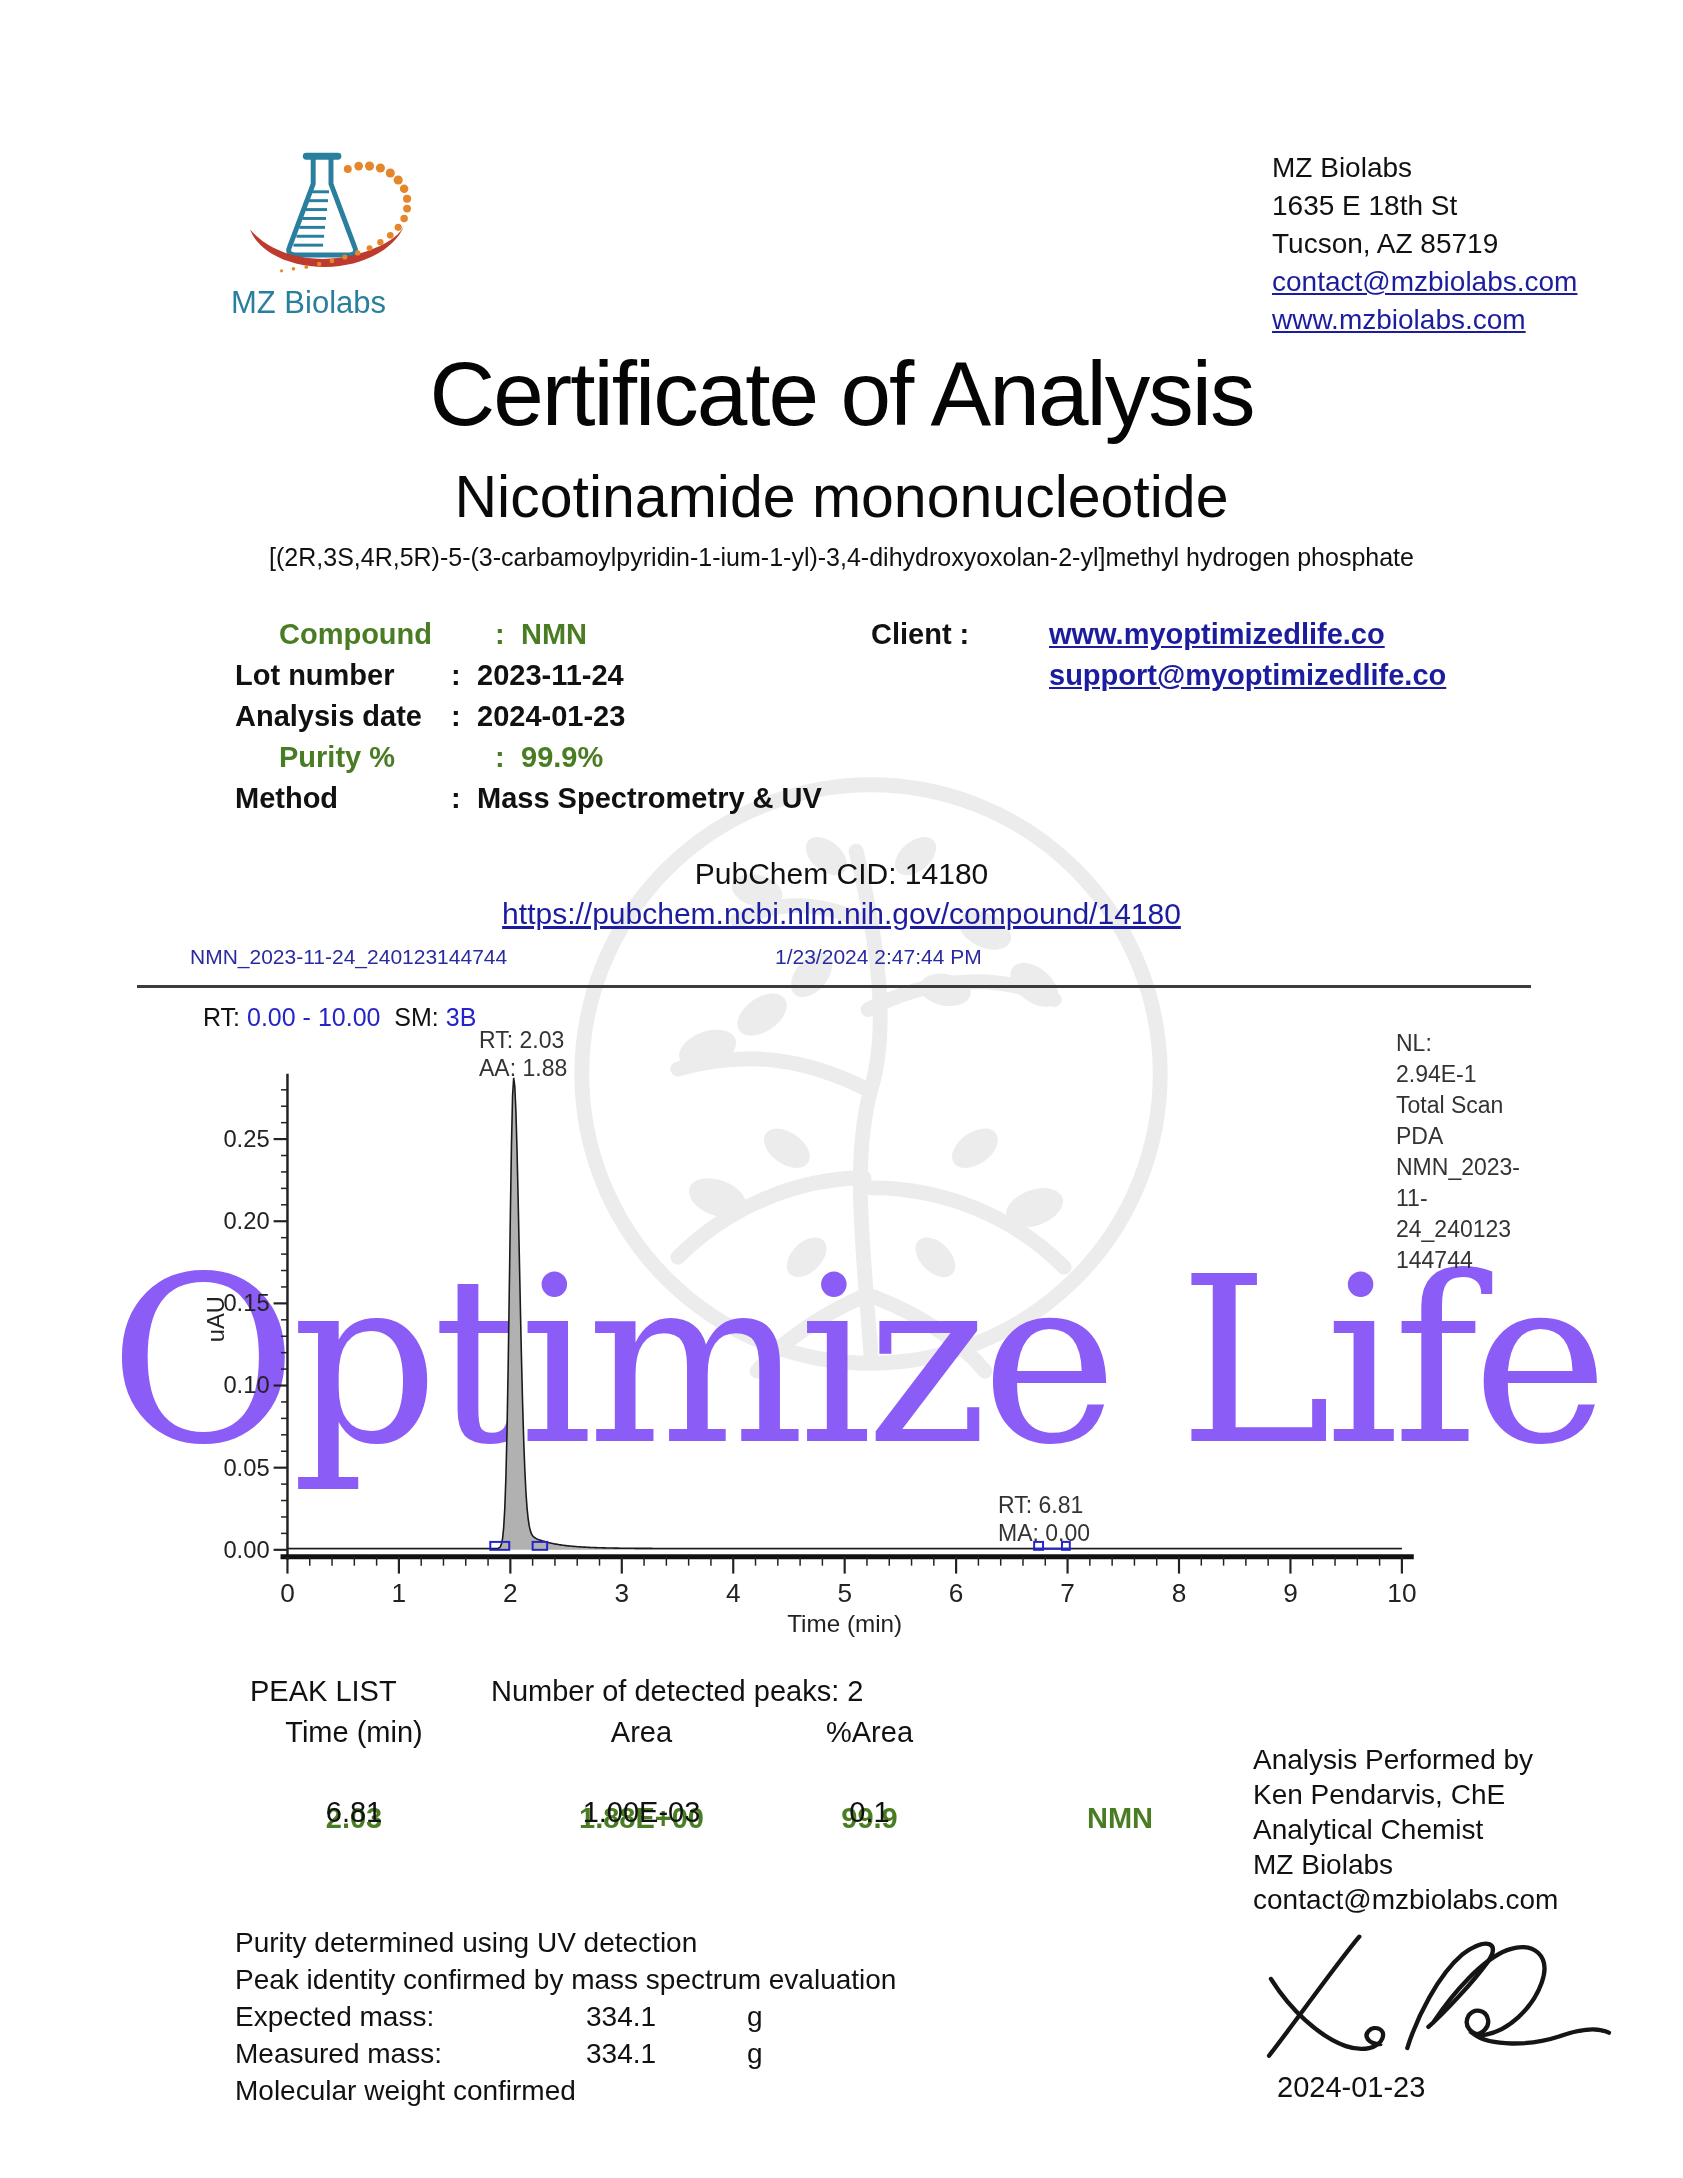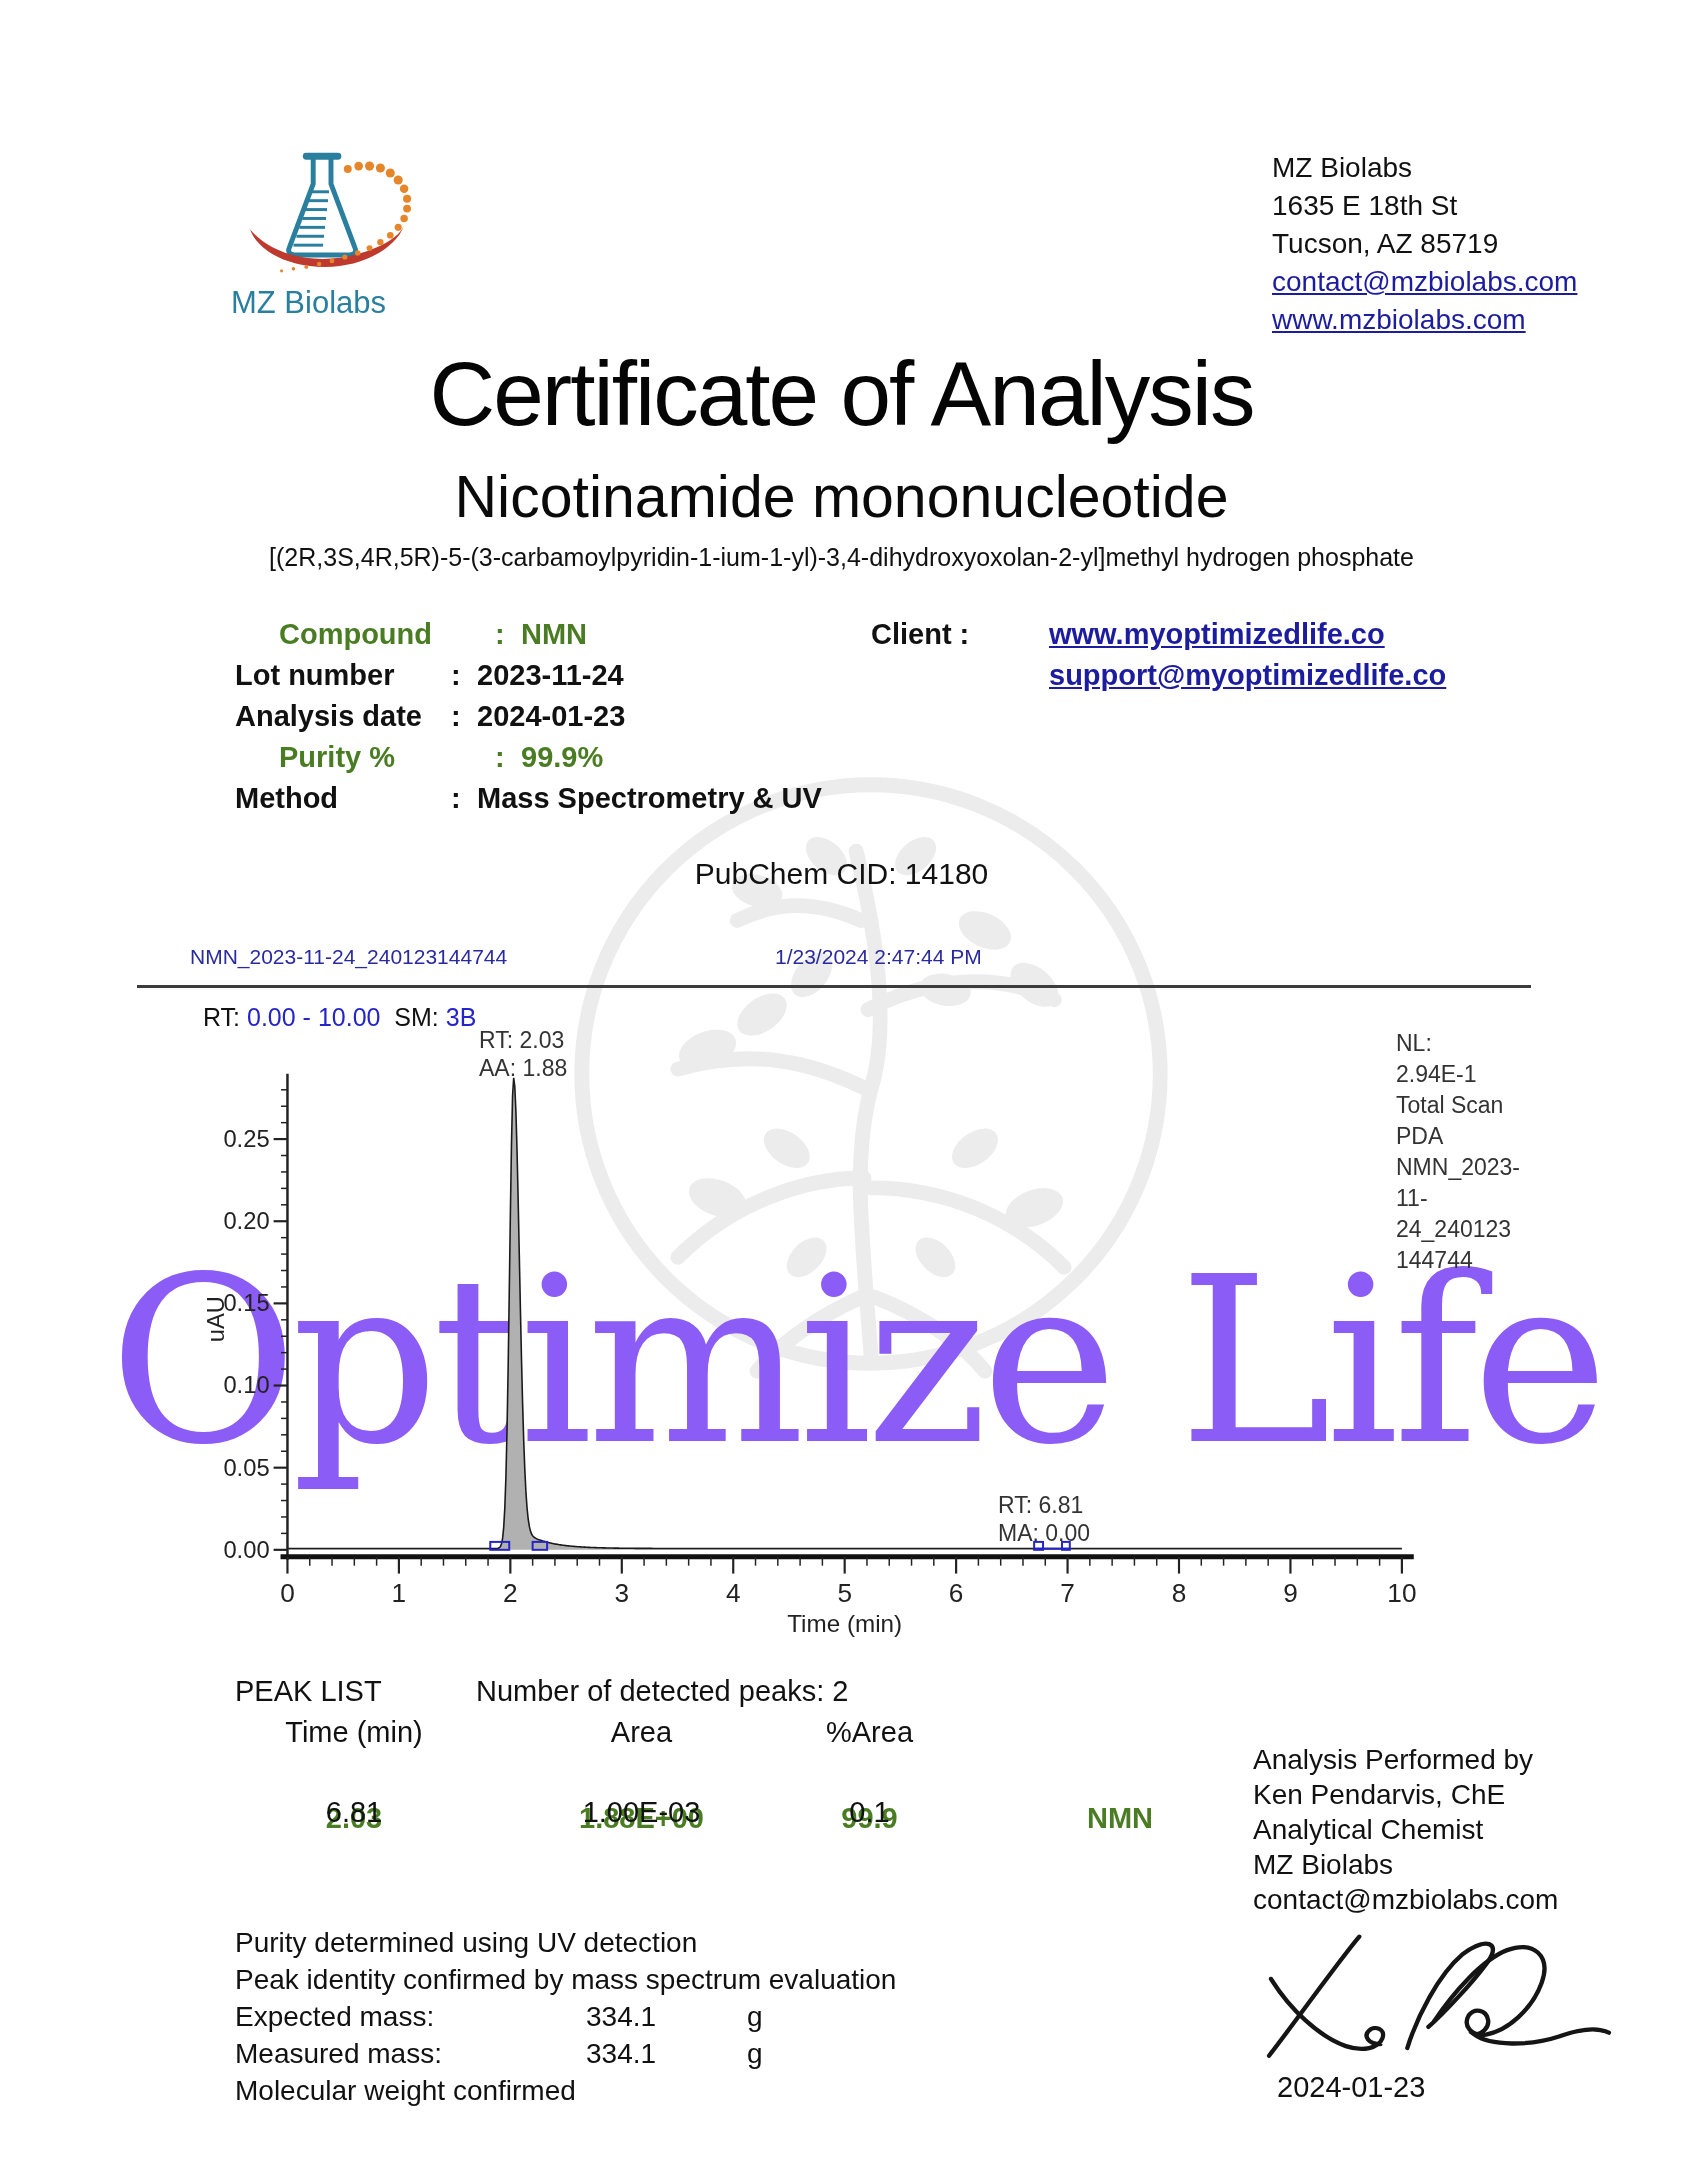--- a/index.html
+++ b/index.html
@@ -154,20 +154,23 @@
     <span class="info-label">Method</span>
     <span class="info-colon">:</span>
     <span>Mass Spectrometry &amp; UV</span>
   </div>
 
   <div class="abs layer" style="left:871px;top:618px;font-size:29px;font-weight:bold;">Client :</div>
   <div class="abs layer link" style="left:1049px;top:618px;font-size:29px;font-weight:bold;">www.myoptimizedlife.co</div>
   <div class="abs layer link" style="left:1049px;top:659px;font-size:29px;font-weight:bold;">support@myoptimizedlife.co</div>
 
   <div class="abs layer centered pubchem" style="top:857px;">PubChem CID: 14180</div>
+  <div class="abs layer centered pubchem" style="top:897px;">
+    <span class="link">https://pubchem.ncbi.nlm.nih.gov/compound/14180</span>
+  </div>
 
   <div class="abs layer runinfo" style="left:190px;top:945px;">NMN_2023-11-24_240123144744</div>
   <div class="abs layer runinfo" style="left:775px;top:945px;">1/23/2024 2:47:44 PM</div>
 
   <div class="abs layer hr" style="left:137px;top:985px;width:1394px;"></div>
 
   <div class="abs layer chromhead" style="left:203px;top:1003px;">
     <span>RT:</span>
     <span class="blue">0.00 - 10.00</span>&nbsp;
     <span>SM:</span>
@@ -298,21 +301,21 @@
       <line x1="1118.3600000000001" y1="524" x2="1118.3600000000001" y2="533" stroke="#222" stroke-width="1.5"></line>
       <line x1="1140.88" y1="524" x2="1140.88" y2="533" stroke="#222" stroke-width="1.5"></line>
       <line x1="1185.9199999999998" y1="524" x2="1185.9199999999998" y2="533" stroke="#222" stroke-width="1.5"></line>
       <line x1="1208.4399999999998" y1="524" x2="1208.4399999999998" y2="533" stroke="#222" stroke-width="1.5"></line>
       <line x1="1230.9599999999998" y1="524" x2="1230.9599999999998" y2="533" stroke="#222" stroke-width="1.5"></line>
       <line x1="1253.4799999999996" y1="524" x2="1253.4799999999996" y2="533" stroke="#222" stroke-width="1.5"></line>
       <text x="86" y="284" font-size="24" text-anchor="middle" font-family="&quot;Liberation Sans&quot;,sans-serif" fill="#222" transform="rotate(-90 86 284)">uAU</text>
       <text x="713" y="600" font-size="24.5" text-anchor="middle" font-family="&quot;Liberation Sans&quot;,sans-serif" fill="#222">Time (min)</text>
     </svg>
 
-  <div class="abs layer pl" style="left:235px;top:1675px;display:flex;">
+  <div class="abs layer pl" style="left:250px;top:1675px;display:flex;">
     <span style="width:241px;">PEAK LIST</span>
     <span>Number of detected peaks: 2</span>
   </div>
   <div class="abs layer pl pl-row" style="left:235px;top:1716px;">
     <span class="pl-c1">Time (min)</span>
     <span class="pl-c2">Area</span>
     <span class="pl-c3">%Area</span>
   </div>
   <div class="abs layer pl pl-row pl-green" style="left:235px;top:1754px;margin-top:48px;">
     <span class="pl-c1">2.03</span>

